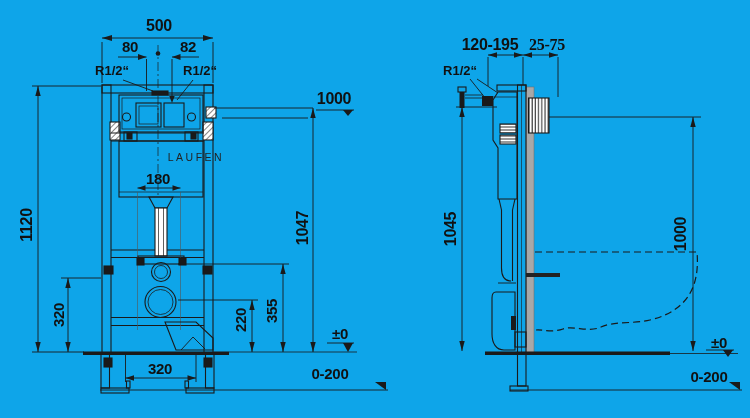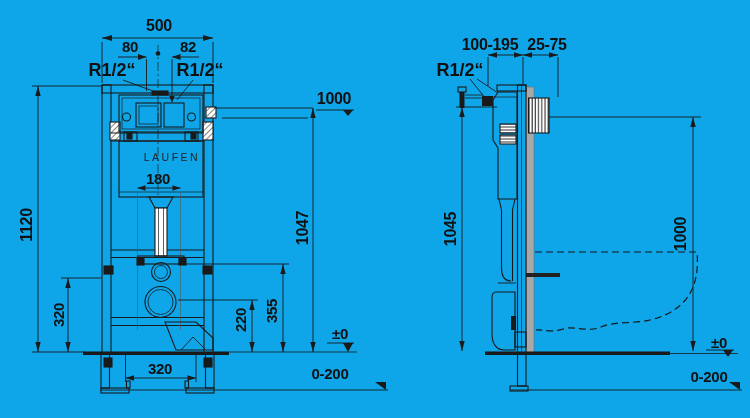--- a/index.html
+++ b/index.html
@@ -3,21 +3,21 @@
 <meta charset="utf-8">
 <style>
   html,body{margin:0;padding:0;background:#fff;}
   #stage{position:relative;width:750px;height:418px;background:#0ea5e9;overflow:hidden;
          font-family:"Liberation Sans",sans-serif;}
   #linework{position:absolute;left:0;top:0;}
   .dim{position:absolute;transform:translate(-50%,-50%);font:700 15px "Liberation Sans",sans-serif;
        color:#111;letter-spacing:-0.3px;white-space:nowrap;line-height:1;}
   .dim.big{font-size:16px;}
   .dim.rot{transform:translate(-50%,-50%) rotate(-90deg);}
-  .dim.conn{font-size:18px;letter-spacing:0;}
+  .dim.conn{font-size:13px;letter-spacing:0;}
   .brand{position:absolute;transform:translate(-50%,-50%);font:400 10.5px "Liberation Sans",sans-serif;
          letter-spacing:2.5px;color:#222;white-space:nowrap;}
 </style>
 </head>
 <body>
 
 <div id="stage">
 
 <svg id="linework" width="750" height="418" viewBox="0 0 750 418">
   <defs>
@@ -273,23 +273,23 @@
   <div class="dim big" style="left:334px;top:99px;">1000</div>
   <div class="dim big rot" style="left:303px;top:228px;">1047</div>
   <div class="dim big rot" style="left:27px;top:225px;">1120</div>
   <div class="dim rot" style="left:58px;top:315px;">320</div>
   <div class="dim rot" style="left:271px;top:311px;">355</div>
   <div class="dim rot" style="left:240px;top:320px;">220</div>
   <div class="dim" style="left:158px;top:178px;">180</div>
   <div class="dim" style="left:160px;top:368px;">320</div>
   <div class="dim" style="left:340px;top:333px;">±0</div>
   <div class="dim" style="left:330px;top:373px;">0-200</div>
-  <div class="brand" style="left:151px;top:157px;padding-left:42px;">LAUFEN</div>
-
-  <div class="dim big" style="left:490px;top:45px;">100-195</div>
-  <div class="dim big" style="left:547px;top:45px;">25-75</div>
+  <div class="brand" style="left:175px;top:157px;padding-left:42px;">LAUFEN</div>
+
+  <div class="dim big" style="left:490px;top:45px;">120-195</div>
+  <div class="dim big" style="left:547px;top:45px;font-family:Liberation Serif, serif;">25-75</div>
   <div class="dim conn" style="left:460px;top:70px;">R1/2“</div>
   <div class="dim big rot" style="left:451px;top:229px;">1045</div>
   <div class="dim big rot" style="left:681px;top:234px;">1000</div>
   <div class="dim" style="left:719px;top:342px;">±0</div>
   <div class="dim" style="left:709px;top:376px;">0-200</div>
 
 </div>
 
 </body></html>

